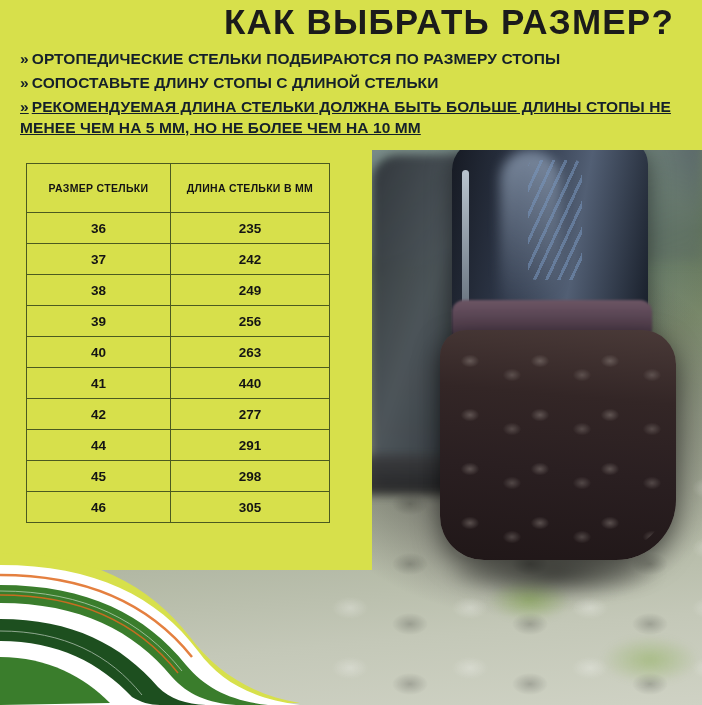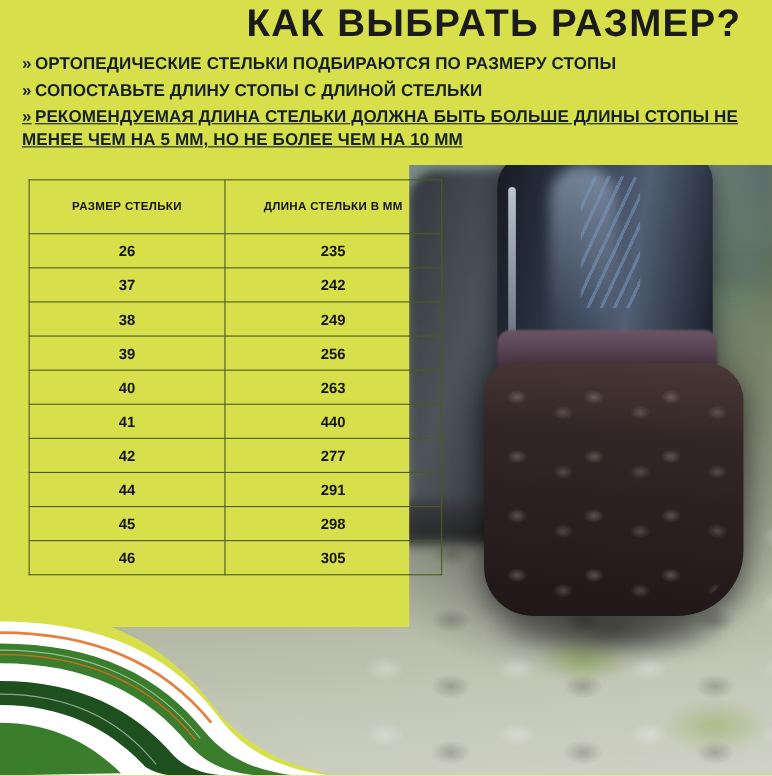--- a/index.html
+++ b/index.html
@@ -192,21 +192,21 @@
   .bullet.wrap { white-space: normal; width: 660px; text-decoration: underline; }
 
   
   .table-wrap {
     position: absolute;
     left: 26px; top: 163px;
     width: 312px;
   }
   table.sizes {
     border-collapse: collapse;
-    width: 376px;
+    width: 304px;
     background: transparent;
   }
   table.sizes th, table.sizes td {
     border: 1px solid #4b5a20;
     text-align: center;
     color: #141414;
   }
   table.sizes th {
     font-size: 10.5px;
     font-weight: bold;
@@ -277,21 +277,21 @@
           <col class="c2">
         </colgroup>
       <thead>
         <tr>
           <th>РАЗМЕР СТЕЛЬКИ</th>
           <th>ДЛИНА СТЕЛЬКИ В ММ</th>
         </tr>
       </thead>
       <tbody>
         <tr>
-            <td>26</td>
+            <td>36</td>
             <td>235</td>
           </tr>
         <tr>
             <td>37</td>
             <td>242</td>
           </tr>
         <tr>
             <td>38</td>
             <td>249</td>
           </tr>

